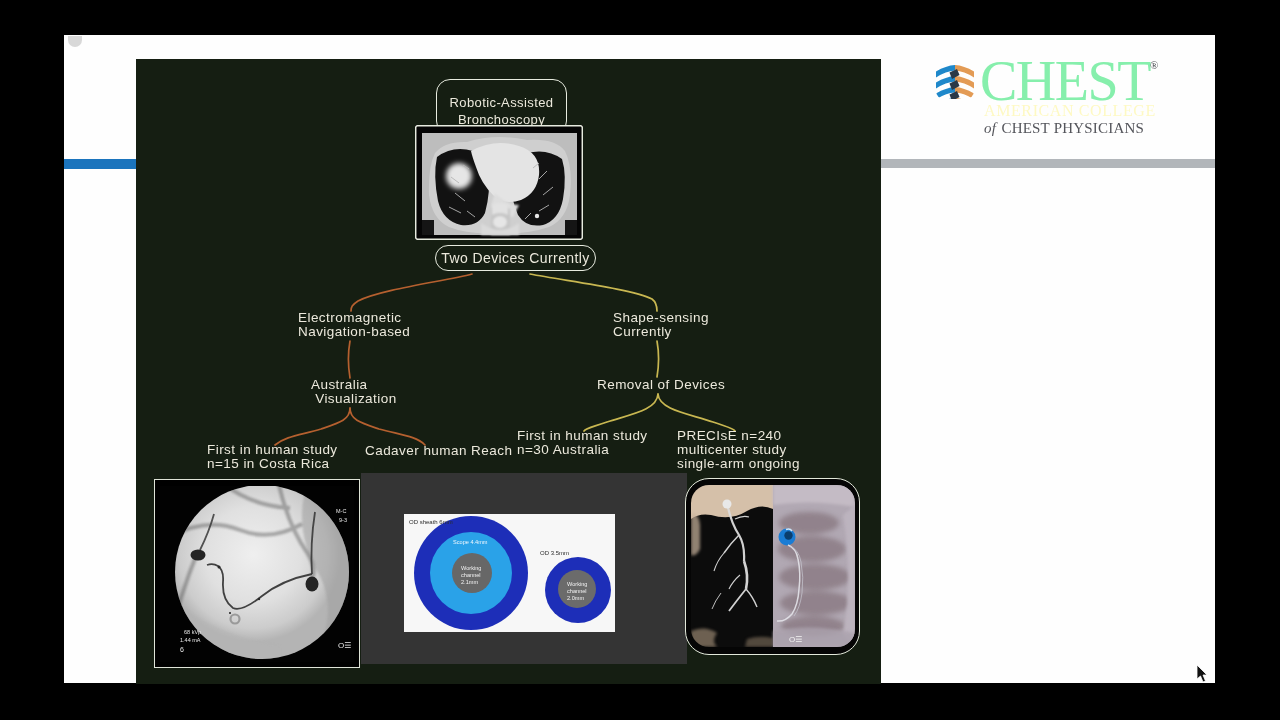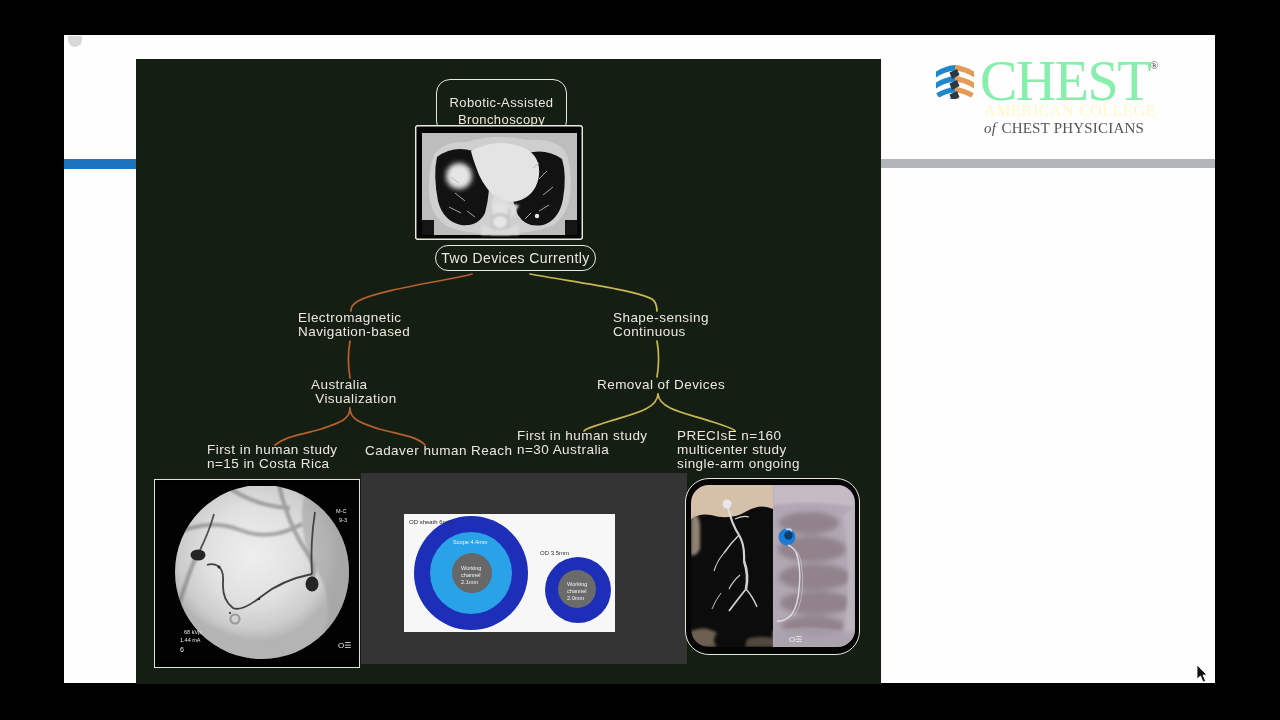--- a/index.html
+++ b/index.html
@@ -117,30 +117,30 @@
       <path d="M530,274 C566,281 632,289 652,299 C656,302 657,306 657,311"></path>
       <path d="M657,341 C659,352 659,365 657,377"></path>
       <path d="M658,394 C657,410 632,414 607,422 C593,427 586,428 584,431"></path>
       <path d="M658,394 C659,410 690,414 713,422 C727,427 733,428 735,431"></path>
     </g>
   </svg>
 
   <div class="ftext" style="left:298px;top:311px;">Electromagnetic
 Navigation-based</div>
   <div class="ftext" style="left:613px;top:311px;">Shape-sensing
-Continuous</div>
+Currently</div>
   <div class="ftext" style="left:311px;top:378px;">Australia
  Visualization</div>
   <div class="ftext" style="left:597px;top:378px;">Removal of Devices</div>
   <div class="ftext" style="left:207px;top:443px;">First in human study
 n=15 in Costa Rica</div>
   <div class="ftext" style="left:365px;top:444px;">Cadaver human Reach</div>
   <div class="ftext" style="left:517px;top:429px;">First in human study
 n=30 Australia</div>
-  <div class="ftext" style="left:677px;top:429px;">PRECIsE n=160
+  <div class="ftext" style="left:677px;top:429px;">PRECIsE n=240
 multicenter study
 single-arm ongoing</div>
 
   <div class="abs imgL"></div>
   <svg class="abs" style="left:160px;top:486px" width="194" height="176" viewBox="0 0 194 176">
     <defs>
       <radialGradient id="fluoro" cx="45%" cy="40%">
         <stop offset="0%" stop-color="#efefef"></stop>
         <stop offset="55%" stop-color="#e0e0e0"></stop>
         <stop offset="85%" stop-color="#cccccc"></stop>

